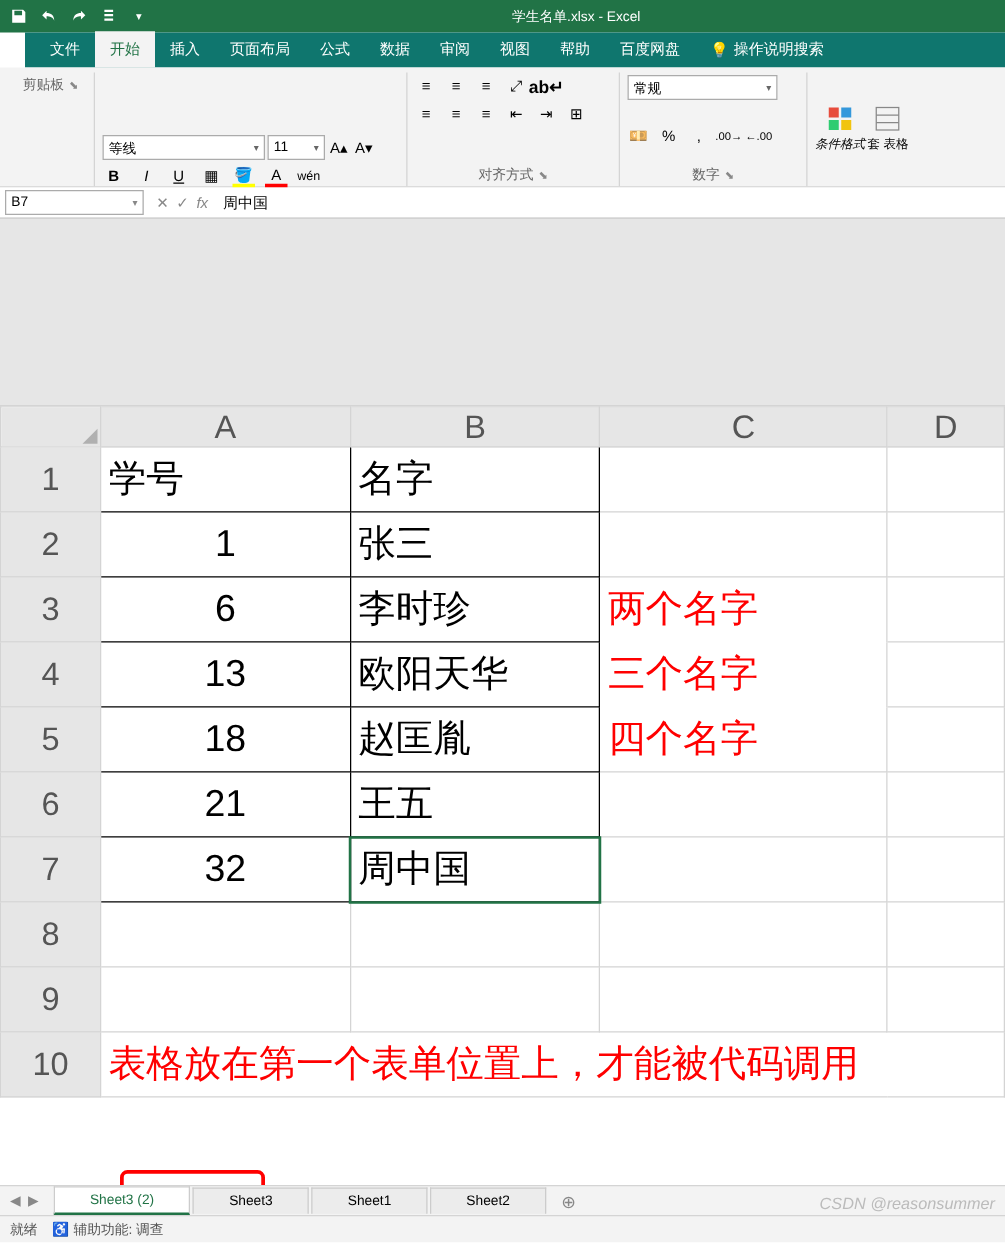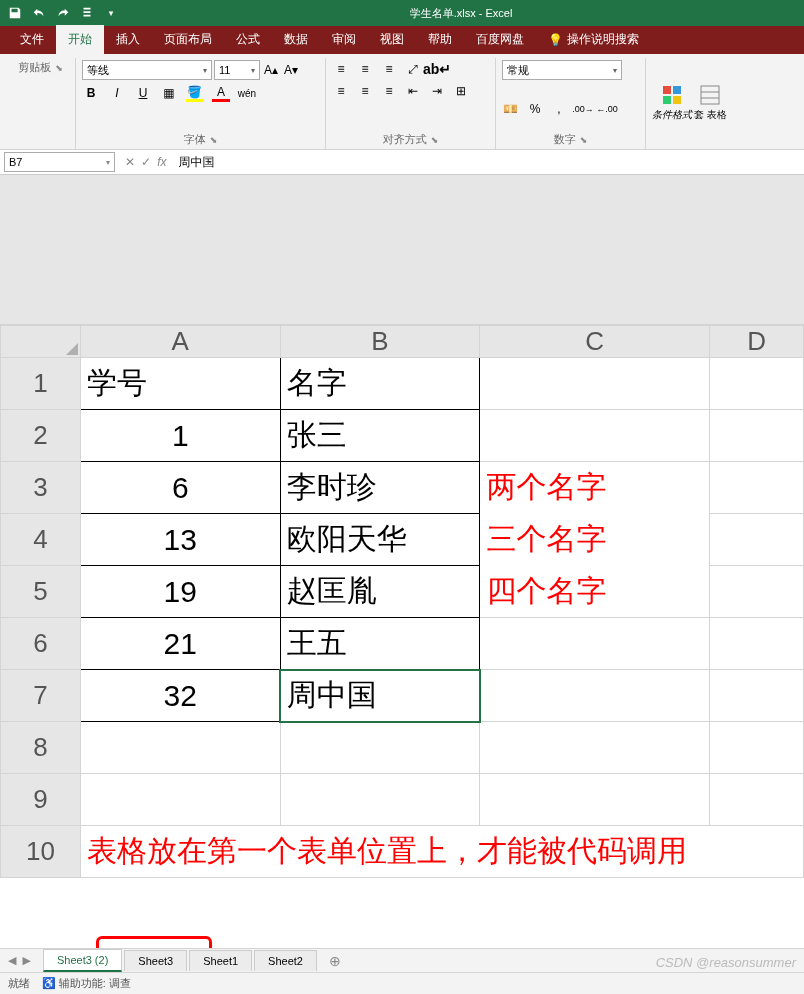--- a/index.html
+++ b/index.html
@@ -6,21 +6,21 @@
 body { width: 804px; height: 994px; background: #fff; overflow: hidden; position: relative; }
 
 
 .titlebar { height: 26px; background: #217346; display: flex; align-items: center; padding: 0 4px; color: #fff; font-size: 11px; }
 .qat { display: flex; gap: 2px; align-items: center; }
 .qat-btn { width: 22px; height: 22px; display: flex; align-items: center; justify-content: center; cursor: pointer; }
 .qat-btn svg { fill: #fff; }
 .title-center { flex: 1; text-align: center; }
 
 
-.menutabs { height: 28px; background: #7f1d1d; display: flex; align-items: flex-end; padding-left: 8px; gap: 0; }
+.menutabs { height: 28px; background: #0f766e; display: flex; align-items: flex-end; padding-left: 8px; gap: 0; margin-left: 20px; }
 .menutab { padding: 6px 12px; color: #fff; font-size: 12px; cursor: pointer; }
 .menutab.active { background: #f3f3f3; color: #217346; }
 
 
 .ribbon { height: 96px; background: #f3f3f3; border-bottom: 1px solid #d4d4d4; display: flex; padding: 4px 6px 0 6px; }
 .rgroup { display: flex; flex-direction: column; border-right: 1px solid #d4d4d4; padding: 0 6px; }
 .rgroup-body { flex: 1; display: flex; align-items: flex-start; gap: 4px; padding-top: 2px; }
 .rgroup-label { font-size: 11px; color: #666; text-align: center; padding: 2px 0; display: flex; justify-content: center; align-items: center; gap: 4px; }
 .rgroup-label .dlg { font-size: 9px; color: #888; cursor: pointer; }
 .rbtn { display: flex; align-items: center; justify-content: center; cursor: pointer; }
@@ -55,21 +55,21 @@
 .selrow { color: #217346; }
 .selcell { outline: 2px solid #217346; outline-offset: -1px; }
 .redtxt { color: #ff0000; font-size: 28px; }
 
 
 .ann-rect { position: absolute; border: 3px solid #ff0000; border-radius: 6px; }
 
 
 .sheettabs { position: absolute; bottom: 22px; left: 0; right: 0; height: 24px; background: #f3f3f3; border-top: 1px solid #d4d4d4; display: flex; align-items: center; padding-left: 8px; font-size: 11px; }
 .navarrows { display: flex; gap: 6px; color: #888; padding-right: 12px; }
-.stab { padding: 4px 13px; border: 1px solid #ccc; border-bottom: none; background: #ececec; cursor: pointer; margin-right: 2px; position: relative; }
+.stab { padding: 4px 28px; border: 1px solid #ccc; border-bottom: none; background: #ececec; cursor: pointer; margin-right: 2px; position: relative; }
 .stab.active { background: #fff; color: #217346; border-bottom: 2px solid #217346; }
 .addsheet { padding: 0 10px; color: #888; font-size: 14px; cursor: pointer; }
 
 
 .statusbar { position: absolute; bottom: 0; left: 0; right: 0; height: 22px; background: #f3f3f3; border-top: 1px solid #d4d4d4; display: flex; align-items: center; padding: 0 8px; font-size: 11px; color: #555; gap: 12px; }
 .watermark { position: absolute; right: 8px; bottom: 24px; font-size: 13px; color: #bbb; font-style: italic; }
 
 .tell-me { display: flex; align-items: center; gap: 4px; color: #fff; font-size: 12px; padding: 6px 12px; }
 </style>
 </head>
@@ -121,21 +121,21 @@
 
 <div class="ribbon">
   <div class="rgroup" style="width:70px;">
     <div class="rgroup-label">
         <span>剪贴板</span>
         <span class="dlg">⬊</span>
       </div>
   </div>
 
   <div class="rgroup" style="width:250px;">
-    <div class="rgroup-body col" style="gap:4px;">
+    <div class="rgroup-body col" style="gap:4px;margin-top:48px;">
       <div class="row">
         <div class="combo" style="width:130px;">
             <span>等线</span>
             <span class="dd">▾</span>
           </div>
         <div class="combo" style="width:46px;">
             <span>11</span>
             <span class="dd">▾</span>
           </div>
         <div class="ico">A▴</div>
@@ -275,21 +275,21 @@
         </tr>
   <tr>
           <td class="rowh">4</td>
     <td class="cell bordered center">13</td>
     <td class="cell bordered">欧阳天华</td>
     <td class="cell redtxt" style="border-top:none;border-bottom:none;">三个名字</td>
     <td class="cell"></td>
         </tr>
   <tr>
           <td class="rowh">5</td>
-    <td class="cell bordered center">19</td>
+    <td class="cell bordered center">18</td>
     <td class="cell bordered">赵匡胤</td>
     <td class="cell redtxt" style="border-top:none;">四个名字</td>
     <td class="cell"></td>
         </tr>
   <tr>
           <td class="rowh">6</td>
     <td class="cell bordered center">21</td>
     <td class="cell bordered">王五</td>
     <td class="cell"></td>
     <td class="cell"></td>

